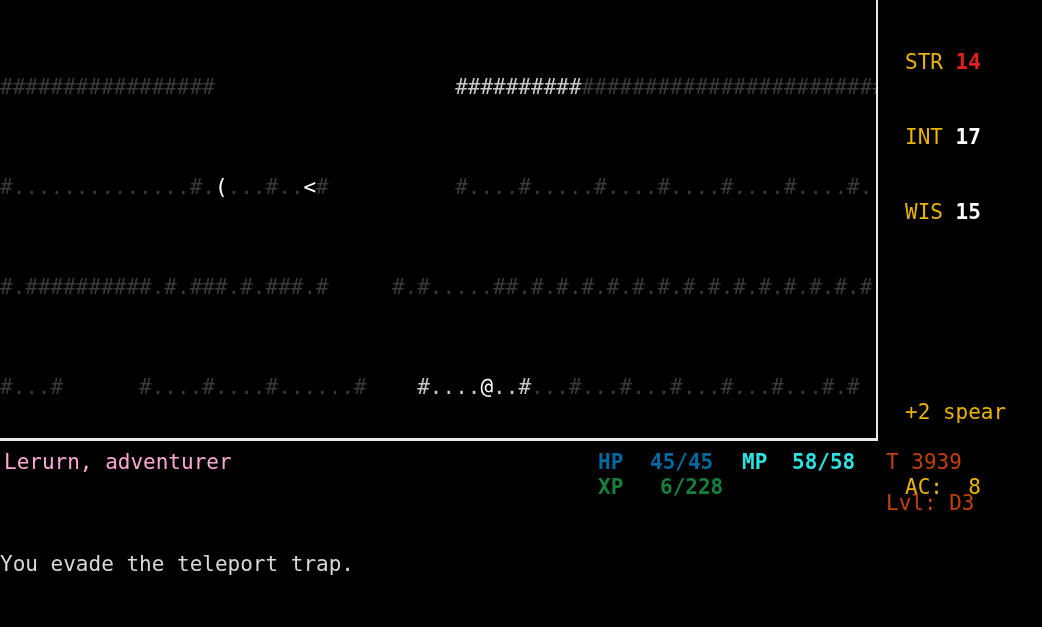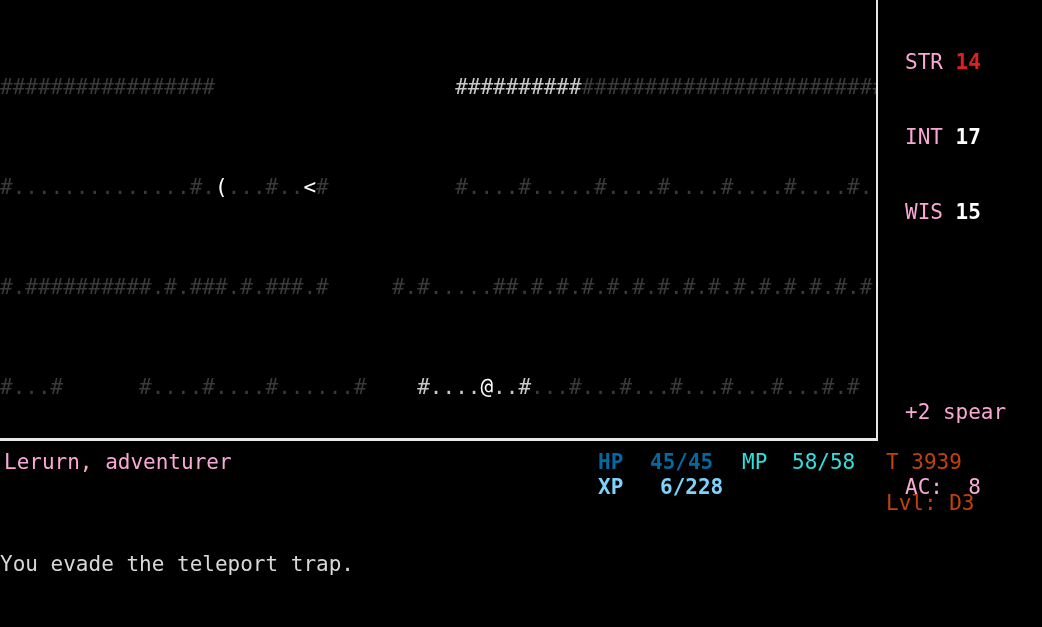--- a/index.html
+++ b/index.html
@@ -74,41 +74,41 @@
     position: absolute;
     left: 905px;
     top: 0px;
     width: 137px;
     height: 441px;
     font-size: 21px;
     line-height: 25px;
     white-space: pre;
   }
   #sidebar .srow { height: 25px; white-space: pre; }
-  .lbl   { color: #f9a8d4; }
+  .lbl   { color: #eab308; }
   .val   { color: #ffffff; font-weight: bold; }
   .val-red { color: #e02020; font-weight: bold; }
   .spacer { height: 25px; }
 
   
   #statusline {
     position: absolute;
     left: 0px;
     top: 450px;
     width: 1042px;
     height: 50px;
     font-size: 21px;
     line-height: 25px;
     white-space: pre;
   }
   #statusline .srow { height: 25px; white-space: pre; }
   .s-name { color: #f9a8d4; }
   .s-hp   { color: #0369a1; font-weight: bold; }
-  .s-mp   { color: #2ee0e0; font-weight: normal; text-align: center; }
-  .s-xp   { color: #7dd3fc; font-weight: bold; }
+  .s-mp   { color: #2ee0e0; font-weight: bold; text-align: center; }
+  .s-xp   { color: #15803d; font-weight: bold; }
   .s-turn { color: #c2410c; }
 
   .abs { position: absolute; }
 
   
   #msglog {
     position: absolute;
     left: 0px;
     top: 502px;
     width: 826px;

